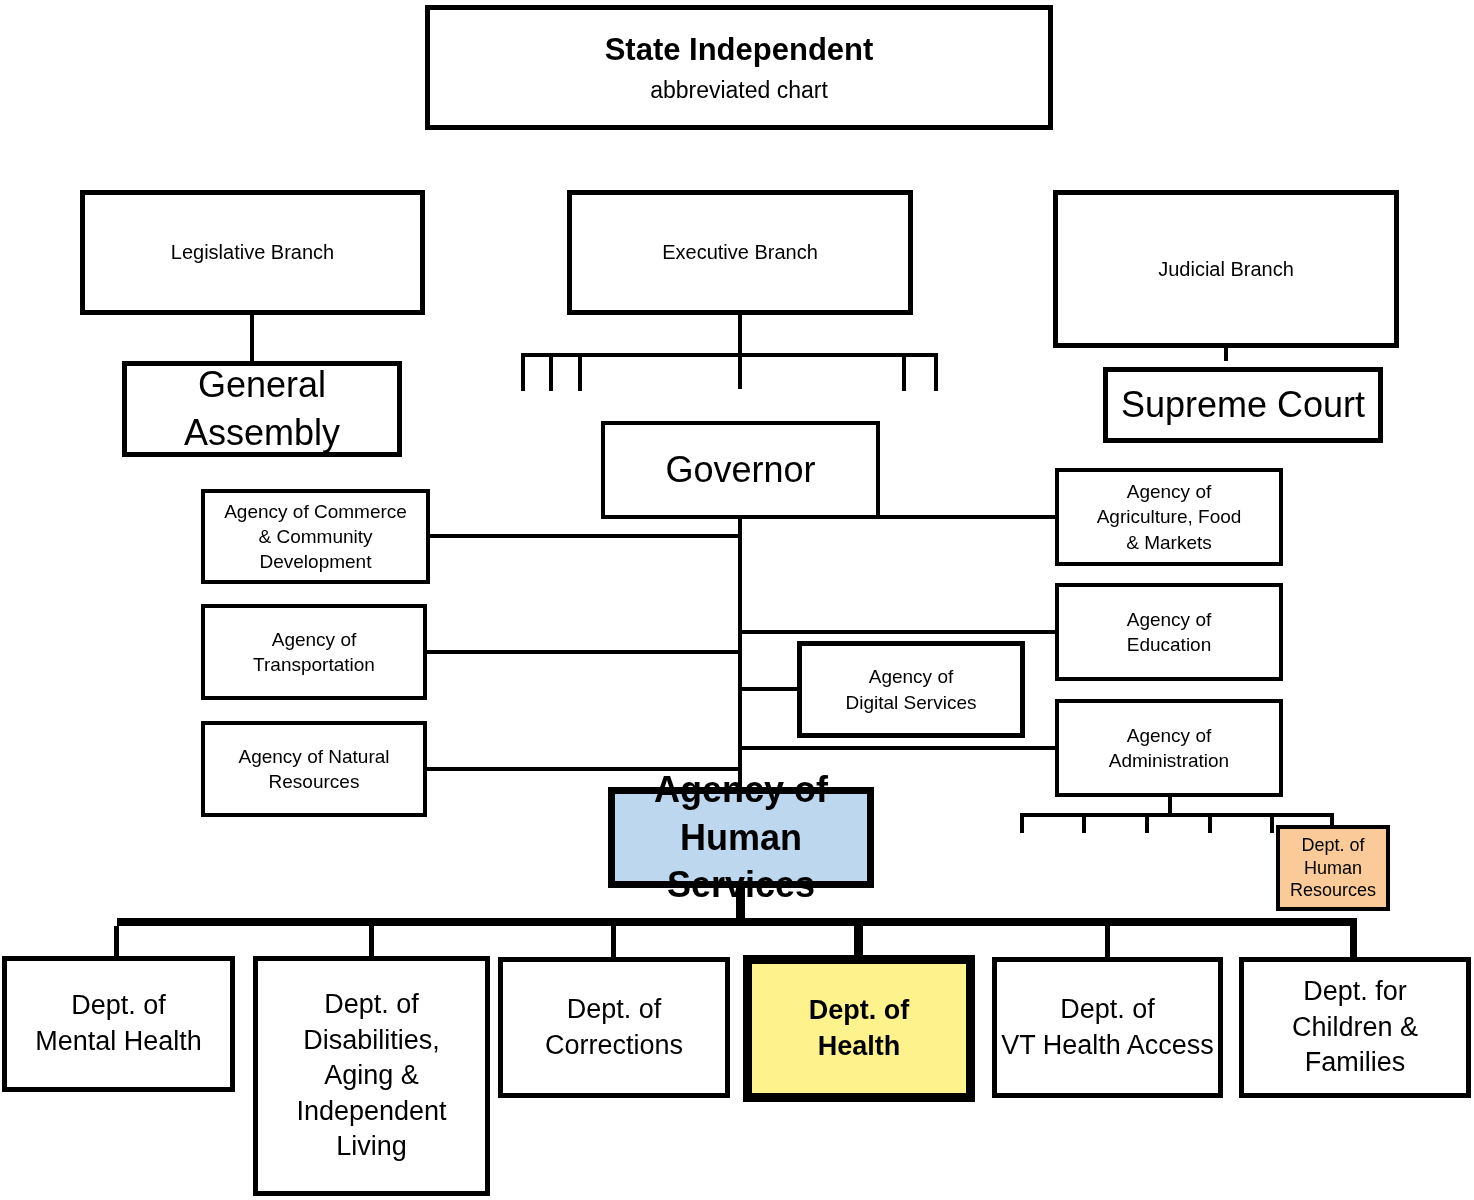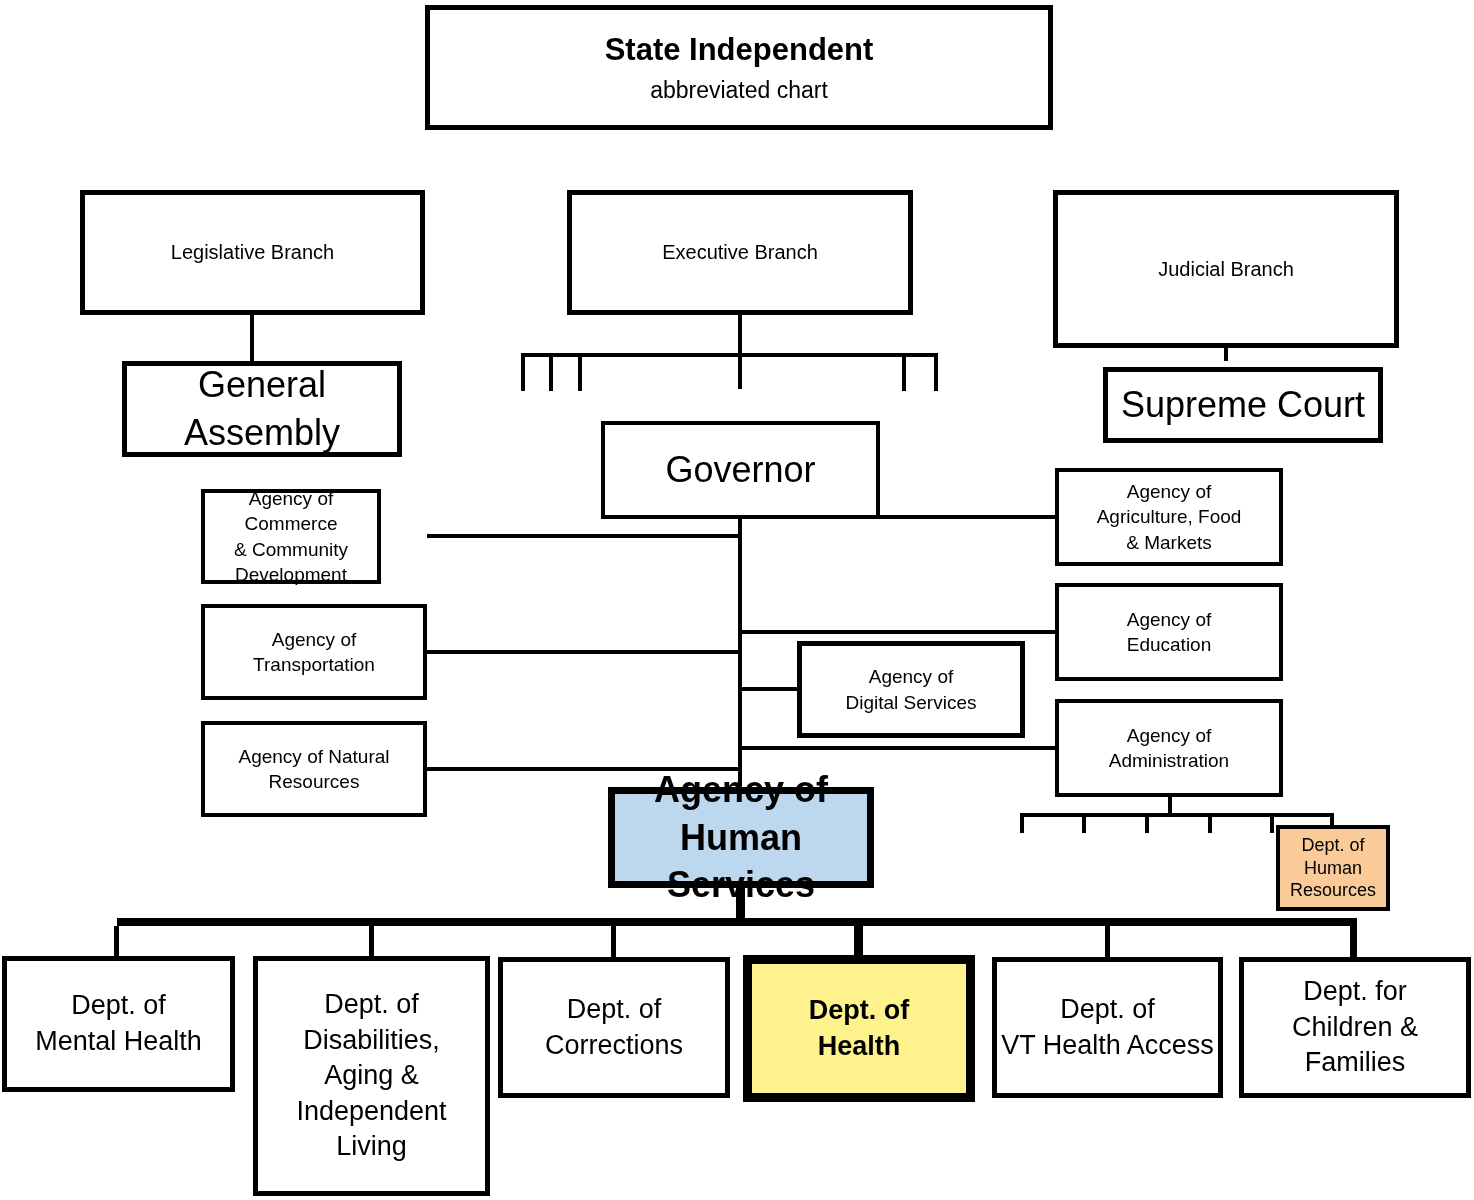--- a/index.html
+++ b/index.html
@@ -33,21 +33,21 @@
   .bold{font-weight:bold;}
   
   #n-title{left:425px;top:5px;width:628px;height:125px;flex-direction:column;}
   #n-title .sub{font-size:23px;font-weight:normal;margin-top:4px;}
   #n-legislative{left:80px;top:190px;width:345px;height:125px;}
   #n-executive{left:567px;top:190px;width:346px;height:125px;}
   #n-judicial{left:1053px;top:190px;width:346px;height:158px;}
   #n-general-assembly{left:122px;top:361px;width:280px;height:96px;}
   #n-supreme-court{left:1103px;top:367px;width:280px;height:76px;}
   #n-governor{left:601px;top:389px;width:279px;height:98px;border-width:4px;margin-top:32px;}
-  #n-commerce{left:201px;top:489px;width:180px;height:95px;border-width:4px;}
+  #n-commerce{left:201px;top:489px;width:229px;height:95px;border-width:4px;}
   #n-transportation{left:201px;top:604px;width:226px;height:96px;border-width:4px;}
   #n-natural{left:201px;top:721px;width:226px;height:96px;border-width:4px;}
   #n-agriculture{left:1055px;top:468px;width:228px;height:98px;border-width:4px;}
   #n-education{left:1055px;top:583px;width:228px;height:98px;border-width:4px;}
   #n-digital{left:797px;top:641px;width:228px;height:97px;}
   #n-administration{left:1055px;top:699px;width:228px;height:98px;border-width:4px;}
   #n-ahs{left:608px;top:787px;width:266px;height:101px;border-width:7px;background:#BDD7EE;}
   #n-hr{left:1276px;top:825px;width:114px;height:86px;border-width:4px;background:#FACB98;line-height:1.25;}
   #n-mental{left:2px;top:956px;width:233px;height:136px;}
   #n-disabilities{left:253px;top:956px;width:237px;height:240px;}

